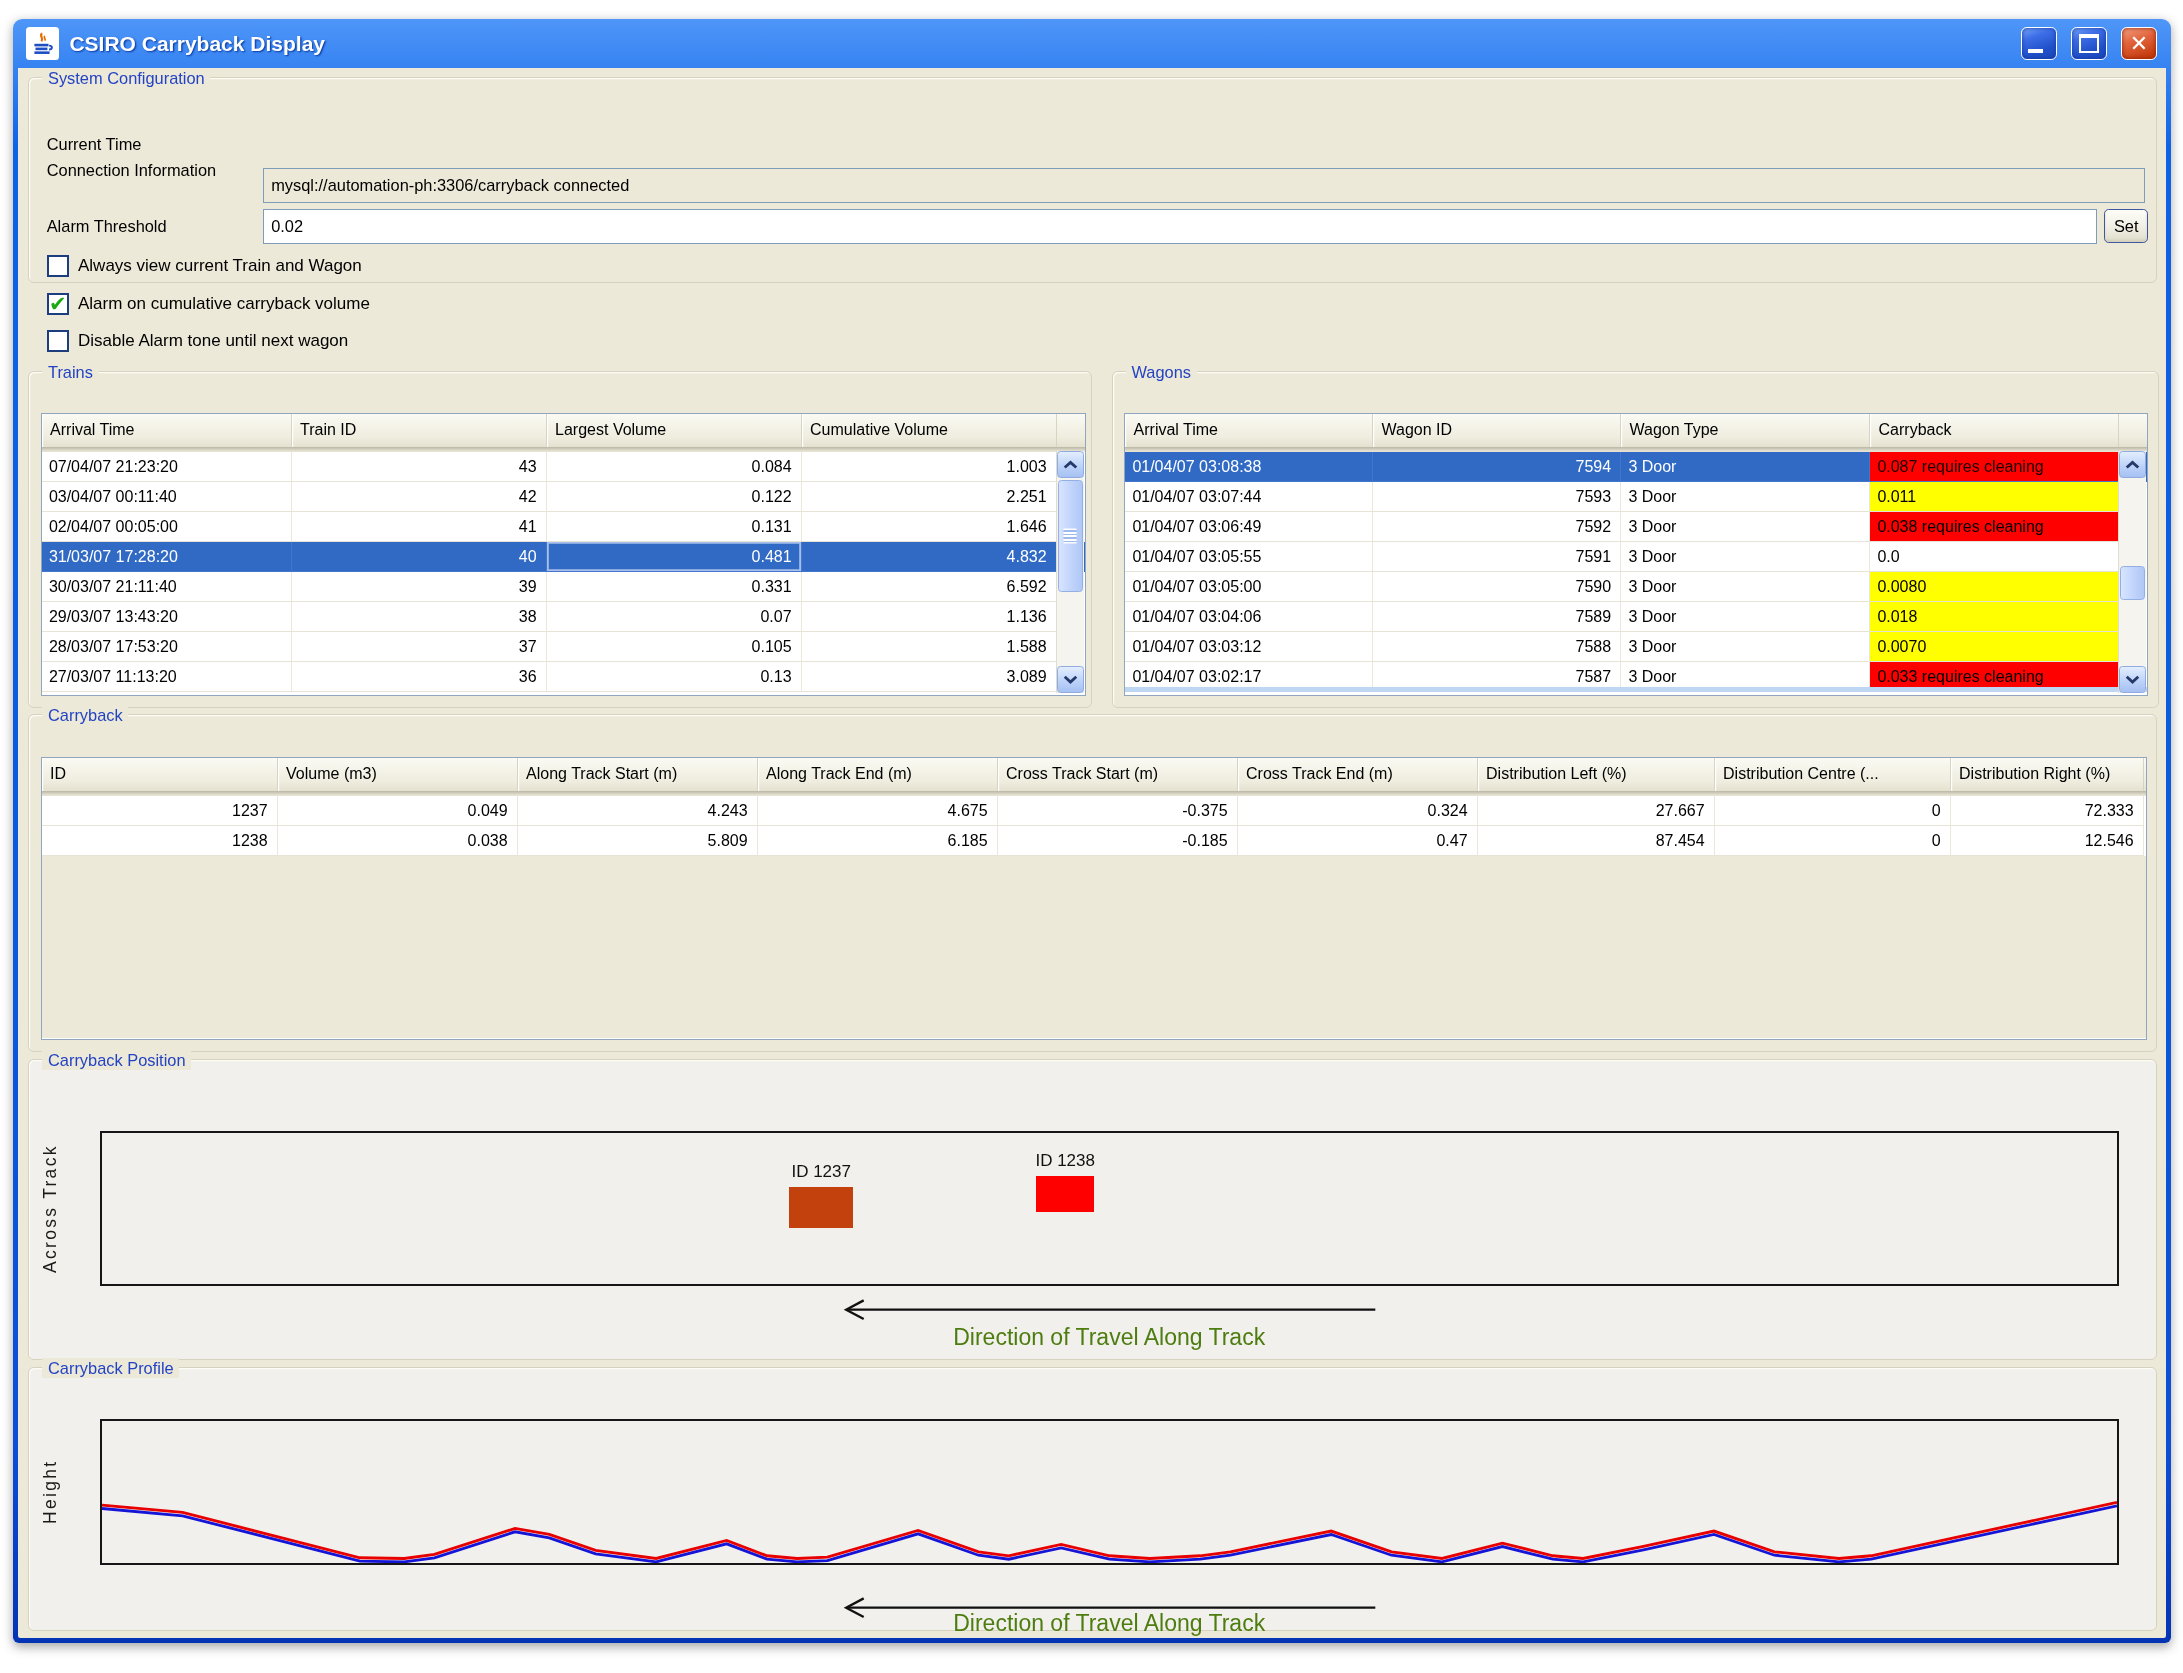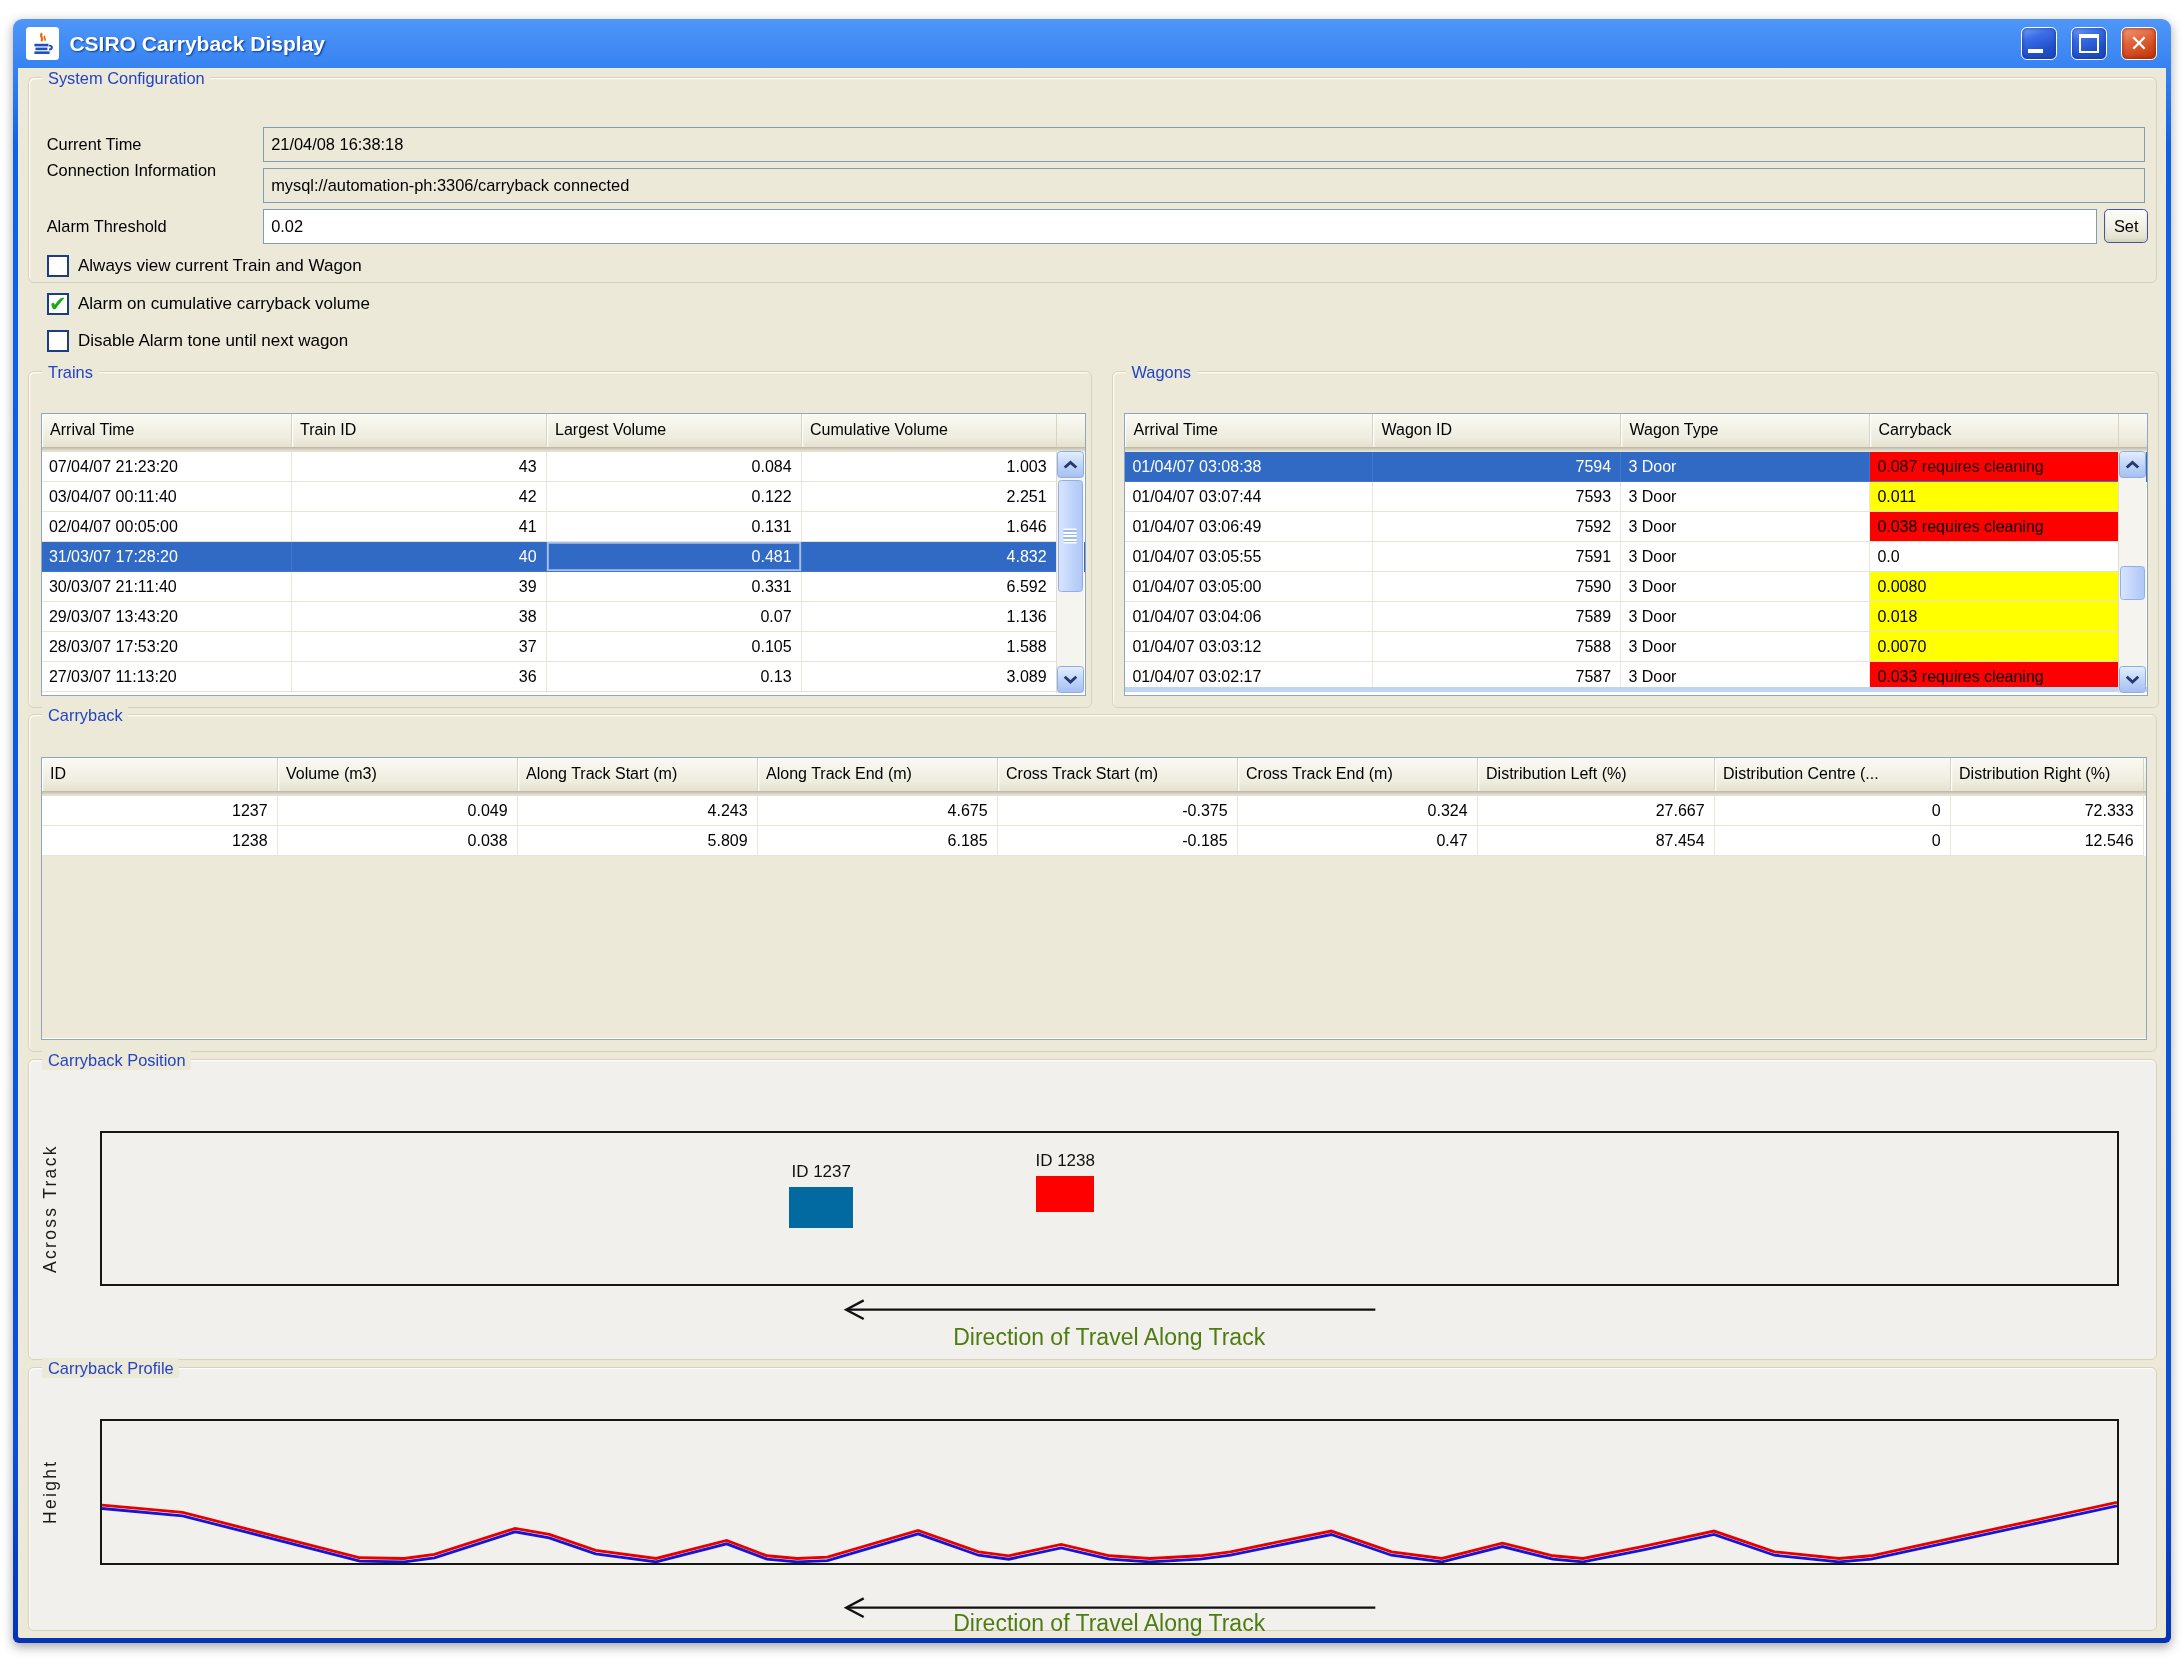--- a/index.html
+++ b/index.html
@@ -151,21 +151,20 @@
         <div class="x-glyph">✕</div>
       </div>
   </div>
 
   <div class="client">
 
     <div class="group" style="left:10.5px;top:9.3px;width:2129px;height:206px;padding-left:24px;">
       <div class="group-title">System Configuration</div>
 
       <div class="cfg-label" style="top:49px;">Current Time</div>
-      <div class="tf" style="left:234px;top:49px;width:1882px;">21/04/08 16:38:18</div>
 
       <div class="cfg-label" style="top:75px;">Connection Information</div>
       <div class="tf" style="left:234px;top:90px;width:1882px;">mysql://automation-ph:3306/carryback connected</div>
 
       <div class="cfg-label" style="top:131px;">Alarm Threshold</div>
       <div class="tf editable" style="left:234px;top:131px;width:1834px;">0.02</div>
       <div class="xp-btn" style="left:2075px;top:131px;width:44px;">Set</div>
 
       <div class="check-row" style="top:175px;">
         <div class="check-box"></div>
@@ -384,21 +383,21 @@
             </div>
           <div class="empty-area" style="height:182px;"></div>
         </div>
       </div>
     </div>
 
     <div class="group graybg" style="left:10.5px;top:991px;width:2129px;height:301px;">
       <div class="group-title">Carryback Position</div>
       <div class="axis-label" style="left:10.5px;top:71px;height:155px;">Across Track</div>
       <div class="plot-box" style="left:71px;top:71px;width:2019px;height:155px;">
-          <div class="cb-block" style="left: 687px; top: 54px; width: 64px; height: 41px; background: #0369a1;">
+          <div class="cb-block" style="left: 687px; top: 54px; width: 64px; height: 41px; background: #c2410c;">
             <div class="cb-label">ID 1237</div>
           </div>
           <div class="cb-block" style="left: 934px; top: 43px; width: 58px; height: 36px; background: rgb(255, 0, 0);">
             <div class="cb-label">ID 1238</div>
           </div>
         </div>
       <svg class="dir-arrow" style="left:809px;top:238px;" viewBox="0 0 928 40">
         <line x1="920" y1="20" x2="18" y2="20" stroke="#111" stroke-width="4"></line>
         <path d="M44 4 L14 20 L44 36" fill="none" stroke="#111" stroke-width="4"></path>
       </svg>

